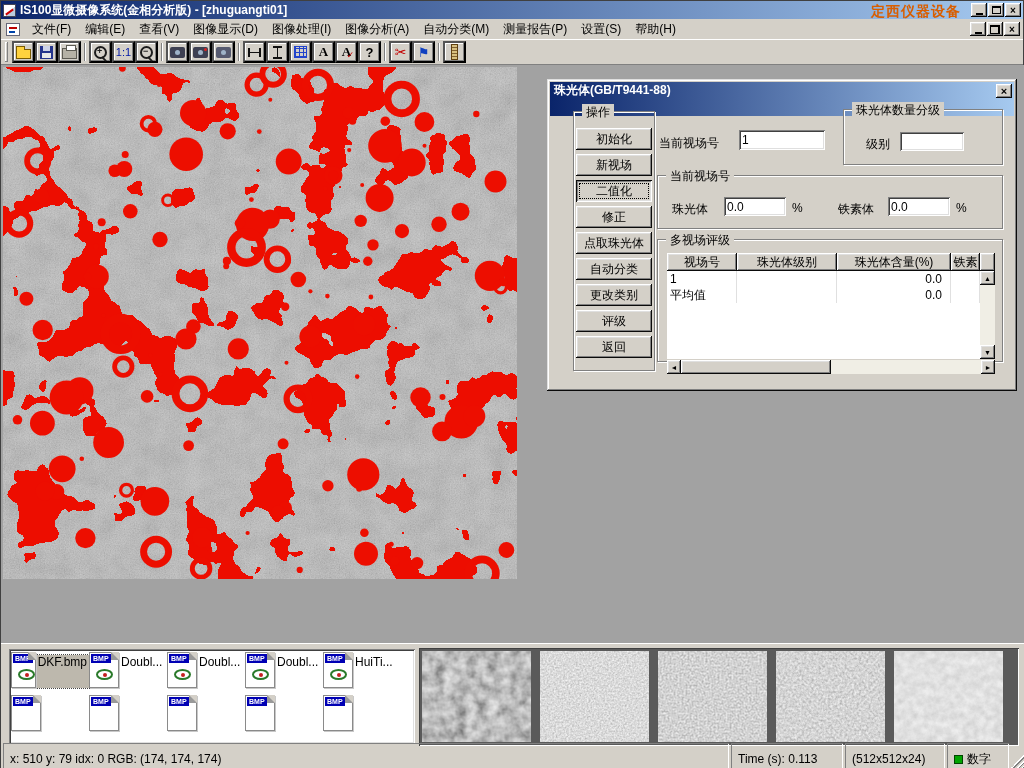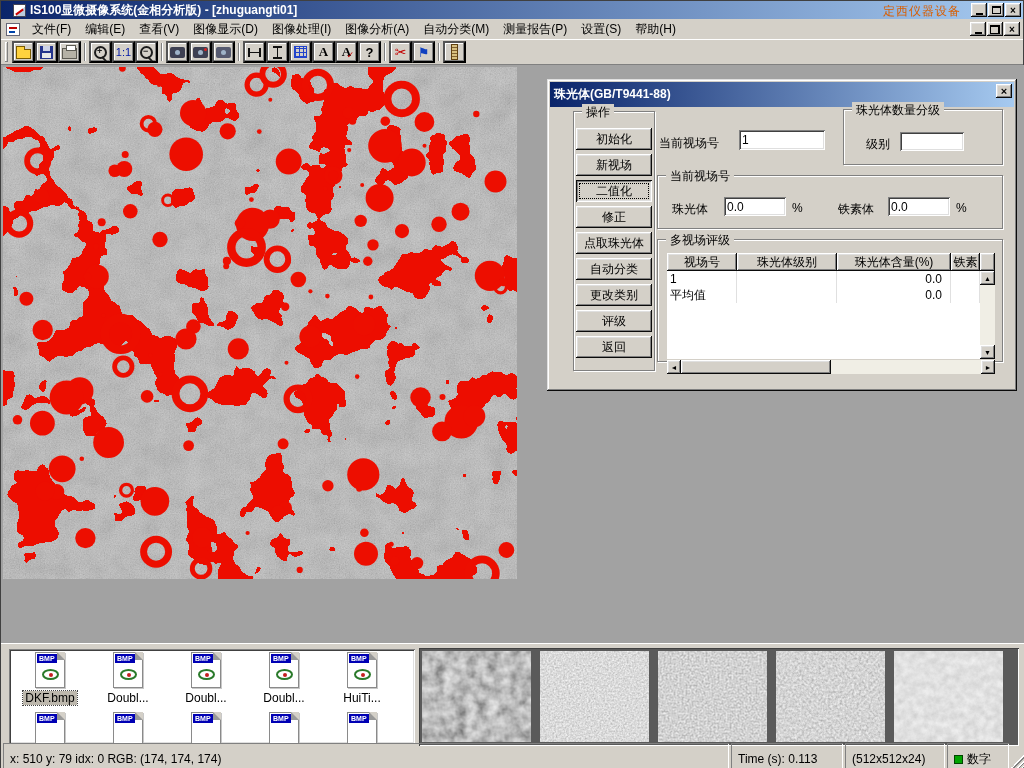--- a/index.html
+++ b/index.html
@@ -6,25 +6,25 @@
   html,body{width:1024px;height:768px;overflow:hidden}
   body{font-family:"Liberation Sans",sans-serif;font-size:12px;color:#000;background:#000}
   .app{position:relative;width:1024px;height:768px;background:#d4d0c8;border:1px solid #404040;box-shadow:inset 1px 1px 0 #dfdfdf}
 
   
   .raised{background:#d4d0c8;box-shadow:inset -1px -1px #0a0a0a,inset 1px 1px #fff,inset -2px -2px #808080,inset 2px 2px #dfdfdf}
   .raised-thin{background:#d4d0c8;box-shadow:inset -1px -1px #808080,inset 1px 1px #fff}
   .pressed{background:#d4d0c8;box-shadow:inset 1px 1px #0a0a0a,inset -1px -1px #fff,inset 2px 2px #808080,inset -2px -2px #dfdfdf}
 
   
-  .titlebar{position:relative;height:18px;background:linear-gradient(90deg,#0a246a,#a6caf0);display:flex;align-items:center;padding:0 12px;color:#fff}
+  .titlebar{position:relative;height:18px;background:linear-gradient(90deg,#0a246a,#a6caf0);display:flex;align-items:center;padding:0 2px;color:#fff}
   .app-icon{width:13px;height:13px;margin-right:4px;background:linear-gradient(135deg,#fff 55%,#bcd 55%);border:1px solid #445;position:relative;flex:0 0 auto}
   .app-icon::after{content:"";position:absolute;left:1px;top:6px;width:9px;height:2px;background:#c00;transform:rotate(-35deg)}
   .title-text{font-weight:bold;font-size:12px;white-space:nowrap}
-  .watermark{position:absolute;right:62px;top:2px;color:#d95e00;font-weight:normal;font-size:12px;letter-spacing:1px}
+  .watermark{position:absolute;right:62px;top:2px;color:#d95e00;font-weight:bold;font-size:14px;letter-spacing:1px}
   .win-btns{position:absolute;right:2px;top:2px;display:flex;gap:1px}
   .wbtn{width:16px;height:14px;display:flex;align-items:center;justify-content:center;font-size:10px;font-weight:bold;color:#000;cursor:default}
   .g-min{width:7px;height:2px;background:#000;margin-top:7px}
   .g-max{width:9px;height:8px;border:1px solid #000;border-top-width:2px}
   .g-restore{position:relative;width:10px;height:9px}
   .g-restore::before{content:"";position:absolute;right:0;top:0;width:7px;height:6px;border:1px solid #000;border-top-width:2px}
   .g-restore::after{content:"";position:absolute;left:0;bottom:0;width:7px;height:6px;border:1px solid #000;border-top-width:2px;background:#d4d0c8}
 
   
   .menubar{position:relative;height:20px;display:flex;align-items:center;padding-left:2px;background:#d4d0c8}
@@ -64,21 +64,21 @@
   .ic-cut{font-size:14px;color:#c40000}
   .ic-flag{font-size:13px;color:#1040c0}
   .ic-ruler{width:7px;height:16px;border:1px solid #604010;background:repeating-linear-gradient(0deg,#d8c080 0 2px,#806030 2px 3px)}
 
   
   .client{position:absolute;left:0;top:64px;width:1024px;height:578px;background:#a2a2a2;overflow:hidden}
   .micrograph{position:absolute;left:2px;top:2px;width:514px;height:512px;display:block}
 
   
   .dialog{position:absolute;left:546px;top:14px;width:470px;height:312px;background:#d4d0c8;box-shadow:inset -1px -1px #0a0a0a,inset 1px 1px #dfdfdf,inset -2px -2px #808080,inset 2px 2px #fff}
-  .dlg-title{position:absolute;left:3px;top:3px;right:3px;height:25px;background:linear-gradient(90deg,#0a246a,#a6caf0);color:#fff;font-weight:bold;display:flex;align-items:center;padding:0 4px}
+  .dlg-title{position:absolute;left:3px;top:3px;right:3px;height:34px;background:linear-gradient(90deg,#0a246a,#a6caf0);color:#fff;font-weight:bold;display:flex;padding:0 4px}
   .dlg-close{position:absolute;right:2px;top:2px;width:16px;height:14px;display:flex;align-items:center;justify-content:center;font-size:11px;font-weight:bold;color:#000}
   .grp{position:absolute;border:1px solid #808080;box-shadow:1px 1px 0 #fff,inset 1px 1px 0 #fff}
   .grp-label{position:absolute;top:-8px;left:8px;background:#d4d0c8;padding:0 4px;white-space:nowrap}
   .grp-op{left:26px;top:32px;width:82px;height:260px;padding-top:12px;text-align:center}
   .op-btn{display:block;width:76px;height:22px;margin:4px auto 0;border:none;font:12px "Liberation Sans",sans-serif;background:#d4d0c8;box-shadow:inset -1px -1px #0a0a0a,inset 1px 1px #fff,inset -2px -2px #808080,inset 2px 2px #dfdfdf;white-space:nowrap;overflow:hidden}
   .op-btn.pressed{box-shadow:inset 1px 1px #0a0a0a,inset -1px -1px #fff,inset 2px 2px #808080,inset -2px -2px #dfdfdf;outline:1px dotted #000;outline-offset:-4px}
   .dlg-lbl{position:absolute;white-space:nowrap}
   .dlg-input{position:absolute;border:none;background:#fff;font:12px "Liberation Sans",sans-serif;padding:0 3px;box-shadow:inset 1px 1px #808080,inset -1px -1px #fff,inset 2px 2px #404040,inset -2px -2px #dfdfdf}
   .grp-grade{left:296px;top:30px;width:160px;height:56px}
   .grp-pct{left:110px;top:96px;width:346px;height:54px}
@@ -97,21 +97,21 @@
   .sarrow{width:15px;height:14px;display:flex;align-items:center;justify-content:center;font-size:7px;color:#000;background:#d4d0c8;box-shadow:inset -1px -1px #0a0a0a,inset 1px 1px #fff,inset -2px -2px #808080,inset 2px 2px #dfdfdf}
   .hscroll{position:absolute;left:9px;top:120px;width:328px;height:14px;background:#f0eee5;display:flex}
   .hscroll .sarrow{width:14px;height:14px}
   .hthumb{width:150px;height:14px;background:#d4d0c8;box-shadow:inset -1px -1px #0a0a0a,inset 1px 1px #fff,inset -2px -2px #808080,inset 2px 2px #dfdfdf}
 
   
   .bottom-panel{position:absolute;left:0;top:642px;width:1024px;height:106px;background:#d4d0c8;border-top:1px solid #fff}
   .file-list{position:absolute;left:8px;top:5px;width:406px;height:95px;background:#fff;overflow:hidden;padding:3px 0 0 2px;box-shadow:inset 1px 1px #808080,inset -1px -1px #fff,inset 2px 2px #404040,inset -2px -2px #dfdfdf}
   .file-row{display:flex}
   .file-row.partial{margin-top:7px}
-  .file-item{width:78px;display:flex;flex-direction:column;align-items:center}
+  .file-item{width:78px;display:flex;flex-direction:row;}
   .bmp-icon{width:30px;height:36px;background:#fff;border:1px solid #8a8a8a;position:relative;box-shadow:1px 1px 0 #c8c8c8}
   .bmp-icon .badge{position:absolute;top:1px;left:1px;background:#0000b4;color:#fff;font-size:7px;font-weight:bold;line-height:9px;padding:0 2px;letter-spacing:0}
   .bmp-icon::after{content:"";position:absolute;right:-1px;top:-1px;border-style:solid;border-width:4px;border-color:#d4d0c8 #d4d0c8 #999 #999}
   .bmp-icon .doodle{position:absolute;left:6px;top:16px;width:17px;height:11px;border:2px solid #2a7a2a;border-radius:50%}
   .bmp-icon .doodle::after{content:"";position:absolute;left:5px;top:2px;width:4px;height:4px;border-radius:50%;background:#c42020}
   .fname{margin-top:3px;font-size:12px;padding:0 2px;white-space:nowrap}
   .file-item.selected .fname{background:#bdb8ad;outline:1px dotted #444}
   .thumbs{position:absolute;left:418px;top:4px;width:600px;height:98px;background:#5a5a5a;box-shadow:inset 1px 1px #404040,inset -1px -1px #fff;display:flex;gap:9px;padding:3px;align-items:flex-start}
   .thumb{width:109px;height:91px;display:block}
 

